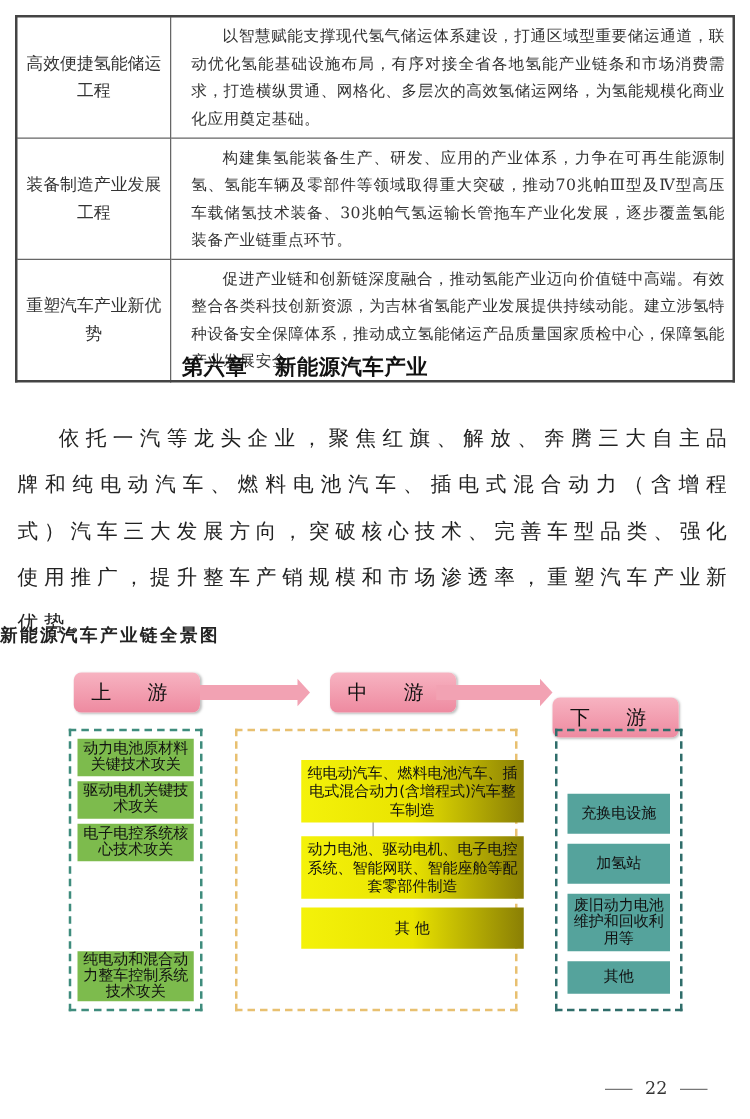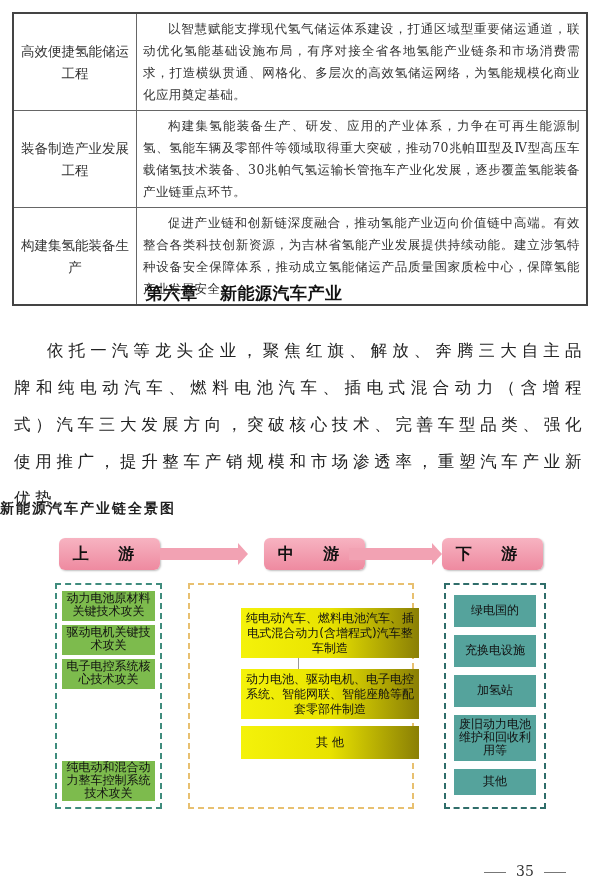--- a/index.html
+++ b/index.html
@@ -6,43 +6,43 @@
   body { width:600px; height:895px; position:relative; overflow:hidden;
          font-family:"DejaVu Serif", serif; color:#222; }
 
   
   .proj-table { position:absolute; left:12px; top:12px; width:576px;
                 border-collapse:collapse; border:2px solid #444;
                 border-left-width:2px; }
   .proj-table td { border:1px solid #666; vertical-align:middle; }
   .proj-table td.name { width:110px; text-align:center; font-size:13.5px;
                         line-height:22px; padding:4px 6px; color:#333; }
-  .proj-table td.desc { font-size:12.5px; line-height:22px; padding:4px 6px 4px 6px;
+  .proj-table td.desc { font-size:12.5px; line-height:22px; padding:4px 6px 4px 16px;
                         color:#333; text-align:justify; text-indent:2em; letter-spacing:0.4px; }
 
   
   .chapter-title { position:absolute; top:282px; left:0; width:488px; text-align:center;
                    font-size:17px; font-weight:bold; letter-spacing:0.5px; color:#111; }
   .chapter-title .gap { display:inline-block; width:22px; }
   .body-para { position:absolute; top:332px; left:14px; width:572px; font-size:16.5px;
                line-height:37px; letter-spacing:4.6px; text-indent:2em; text-align:justify; color:#222; }
 
   
   .diagram-title { position:absolute; top:500px; left:0; width:600px; text-align:left;
                    font-family:"DejaVu Sans", sans-serif; font-size:14px; font-weight:bold;
                    letter-spacing:2px; color:#222; }
   .stage { position:absolute; top:538px; height:32px; border-radius:6px;
            background:linear-gradient(#f7b3c1, #ee8aa0);
            box-shadow:1px 1px 2px rgba(0,0,0,0.25);
            display:flex; align-items:center; justify-content:center;
-           font-family:"DejaVu Sans", sans-serif; font-weight:bold; font-size:16px;
+           font-family:"DejaVu Sans", sans-serif; font-weight:normal; font-size:16px;
            letter-spacing:12px; color:#111; }
   .stage.up { left:59px; width:101px; }
   .stage.mid { left:264px; width:101px; }
-  .stage.down { left:442px; width:101px; }
+  .stage.down { left:442px; width:101px;margin-top:20px; }
   .arrow { position:absolute; top:548px; height:12px; background:#f2a2b3; }
   .arrow::after { content:""; position:absolute; right:-8px; top:-5px;
                   border-left:10px solid #f2a2b3; border-top:11px solid transparent;
                   border-bottom:11px solid transparent; }
   .arrow.a1 { left:160px; width:80px; }
   .arrow.a2 { left:349px; width:85px; }
 
   .group { position:absolute; top:583px; }
   .group.up { left:55px; width:103px; height:222px; border:2px dashed #3f8c7d; }
   .group.mid { left:188px; width:222px; height:222px; border:2px dashed #e8c070; }
@@ -71,21 +71,21 @@
   <tbody>
       <tr>
     <td class="name">高效便捷氢能储运工程</td>
     <td class="desc">以智慧赋能支撑现代氢气储运体系建设，打通区域型重要储运通道，联动优化氢能基础设施布局，有序对接全省各地氢能产业链条和市场消费需求，打造横纵贯通、网格化、多层次的高效氢储运网络，为氢能规模化商业化应用奠定基础。</td>
   </tr>
   <tr>
     <td class="name">装备制造产业发展工程</td>
     <td class="desc">构建集氢能装备生产、研发、应用的产业体系，力争在可再生能源制氢、氢能车辆及零部件等领域取得重大突破，推动70兆帕Ⅲ型及Ⅳ型高压车载储氢技术装备、30兆帕气氢运输长管拖车产业化发展，逐步覆盖氢能装备产业链重点环节。</td>
   </tr>
   <tr>
-    <td class="name">构建集氢能装备生产</td>
+    <td class="name">重塑汽车产业新优势</td>
     <td class="desc">促进产业链和创新链深度融合，推动氢能产业迈向价值链中高端。有效整合各类科技创新资源，为吉林省氢能产业发展提供持续动能。建立涉氢特种设备安全保障体系，推动成立氢能储运产品质量国家质检中心，保障氢能产业发展安全。</td>
   </tr>
 </tbody>
   </table>
 
 <div class="chapter-title">
   <span>第六章</span><span class="gap"></span><span>新能源汽车产业</span>
 </div>
 <p class="body-para" style="margin:0">依托一汽等龙头企业，聚焦红旗、解放、奔腾三大自主品牌和纯电动汽车、燃料电池汽车、插电式混合动力（含增程式）汽车三大发展方向，突破核心技术、完善车型品类、强化使用推广，提升整车产销规模和市场渗透率，重塑汽车产业新优势。</p>
 
@@ -105,22 +105,21 @@
 </div>
 
 <div class="group mid">
   <div class="mid-conn" style="top:57px;height:55px"></div>
   <div class="mid-item" style="top:23px;height:50px">纯电动汽车、燃料电池汽车、插电式混合动力(含增程式)汽车整车制造</div>
   <div class="mid-item" style="top:84px;height:50px">动力电池、驱动电机、电子电控系统、智能网联、智能座舱等配套零部件制造</div>
   <div class="mid-item" style="top:141px;height:33px">其 他</div>
 </div>
 
 <div class="group down">
-  <div class="g-item" style="top:10px;height:32px">绿电国的</div>
   <div class="g-item" style="top:50px;height:32px">充换电设施</div>
   <div class="g-item" style="top:130px;height:46px">废旧动力电池维护和回收利用等</div>
   <div class="g-item" style="top:90px;height:32px">加氢站</div>
   <div class="g-item" style="top:184px;height:26px">其他</div>
 </div>
 
 <div class="page-num">
-  <span class="dash"></span><span>35</span><span class="dash"></span>
+  <span class="dash"></span><span>22</span><span class="dash"></span>
 </div>
 
 </body></html>

